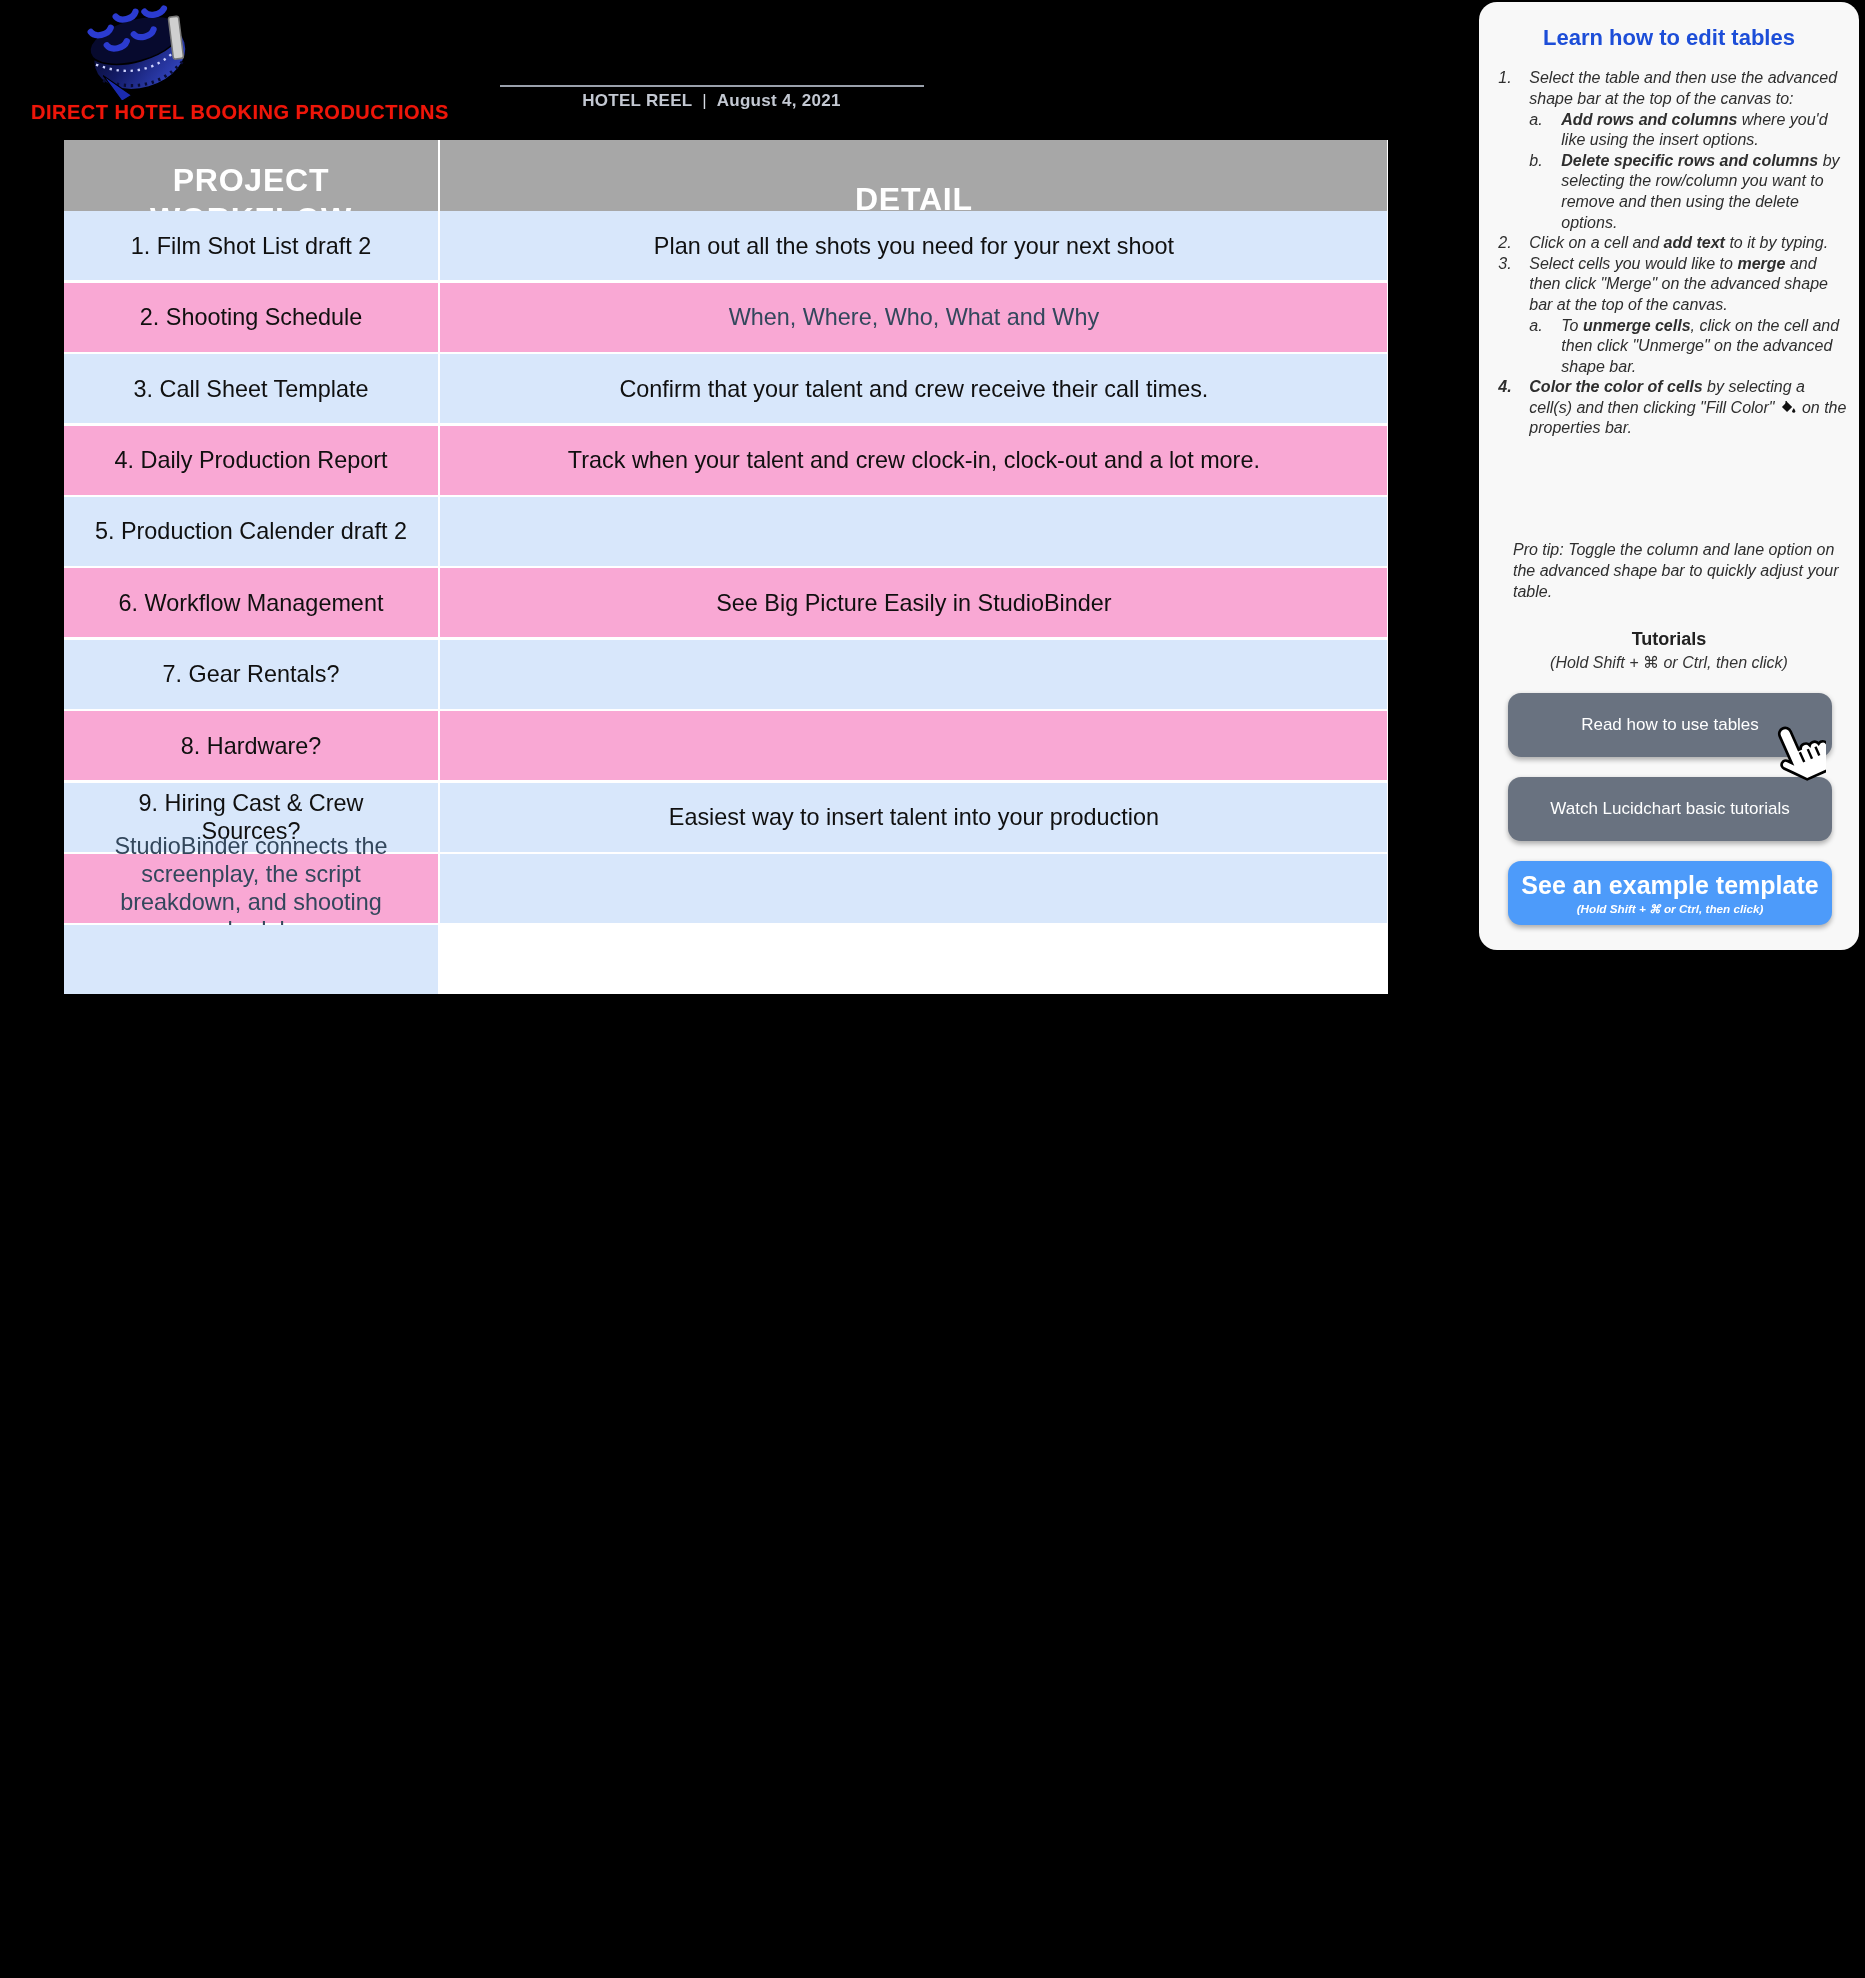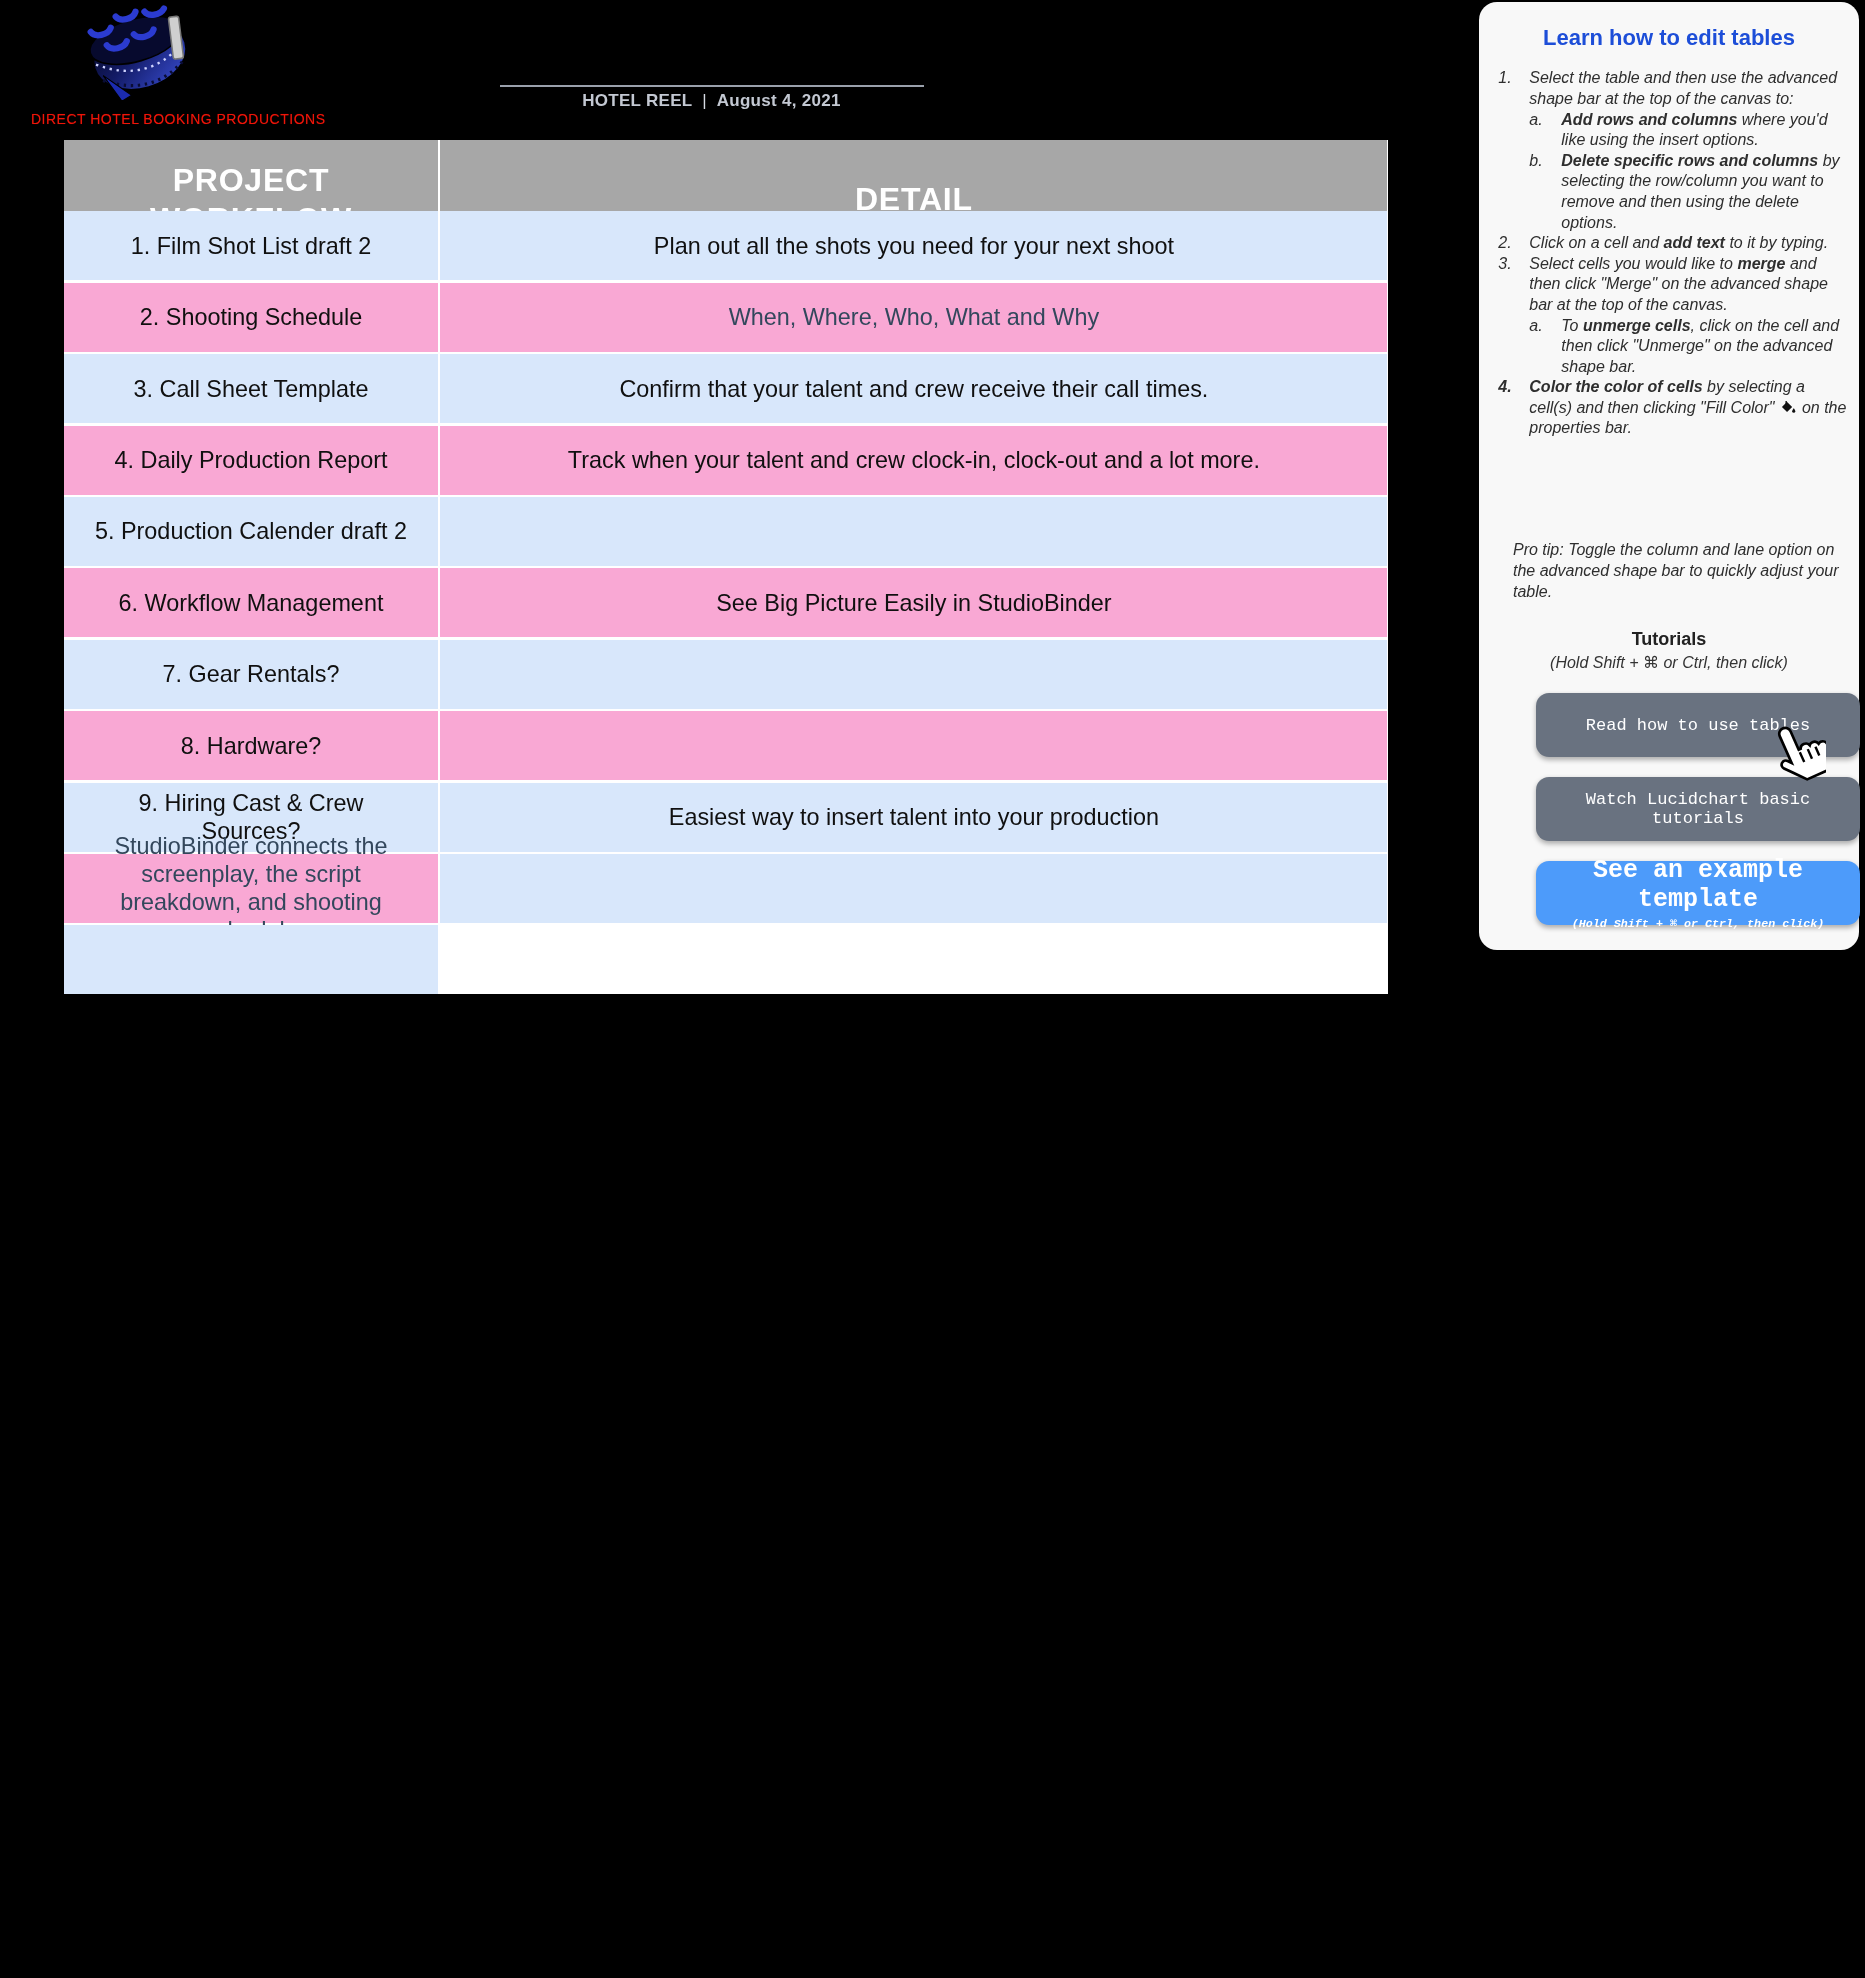--- a/index.html
+++ b/index.html
@@ -1,21 +1,21 @@
 <!DOCTYPE html>
 <html style="font-size:13px"><head>
 <meta charset="utf-8">
 <style>
   html,body{margin:0;padding:0;background:#000;}
   .canvas{position:relative;width:1865px;height:1978px;background:#000;overflow:hidden;
           font-family:"Liberation Sans","DejaVu Sans",sans-serif;}
 
   
   .reel{position:absolute;left:74px;top:1.6px;width:142px;height:98px;}
-  .brand{position:absolute;left:31px;top:111px;width:274px;font-size:14px;font-weight:normal;
+  .brand{position:absolute;left:31px;top:101px;width:274px;font-size:20px;font-weight:bold;
          color:#ee1609;letter-spacing:0.5px;text-shadow:0 0 0.8px #7a0000;white-space:nowrap;}
 
   
   .dochead-line{position:absolute;left:500px;top:85px;width:424px;height:1.6px;background:#9aa0ab;}
   .dochead{position:absolute;left:451px;top:91px;width:521px;text-align:center;
            font-size:17px;font-weight:bold;color:#c3c8d2;letter-spacing:0.3px;}
   .dochead .sep{margin:0 9.7px;font-weight:normal;color:#d6dae2;}
 
   
   .wtable{position:absolute;left:64px;top:140px;width:1324px;
@@ -43,21 +43,21 @@
   .mk.bold{font-weight:bold;}
   .fillicon{display:inline-block;width:15.3px;height:15.3px;vertical-align:-2.4px;margin:0 1.6px;}
   .protip{position:absolute;top:537px;left:34px;right:18px;font-style:italic;
           font-size:16px;line-height:21px;color:#2e2e2e;}
   .tut-head{position:absolute;top:627px;left:0;right:0;text-align:center;
             font-size:18px;font-weight:bold;color:#222;}
   .tut-note{position:absolute;top:651px;left:0;right:0;text-align:center;
             font-style:italic;font-size:16px;color:#333;}
   .pbtn{position:absolute;left:29px;width:324px;height:64px;border:none;border-radius:13px;
         display:flex;flex-direction:column;align-items:center;justify-content:center;
-        color:#fff;font-family:Liberation Mono, monospace;cursor:pointer;box-shadow:0 2.4px 5.6px rgba(0,0,0,.3);margin-left:28px;}
+        color:#fff;font-family:Liberation Sans, sans-serif;cursor:pointer;box-shadow:0 2.4px 5.6px rgba(0,0,0,.3);}
   .pbtn .lbl{font-size:17px;}
   .pbtn.blue .lbl{font-size:25px;font-weight:bold;}
   .pbtn .sub{font-size:11.7px;font-style:italic;font-weight:bold;margin-top:2.4px;}
   .btn1{top:691px;} .btn2{top:775px;} .btn3{top:859px;}
   .cursor-icon{position:absolute;left:284px;top:717px;width:63px;height:71px;pointer-events:none;}
 </style>
 </head>
 <body>
 
 <div class="canvas">

